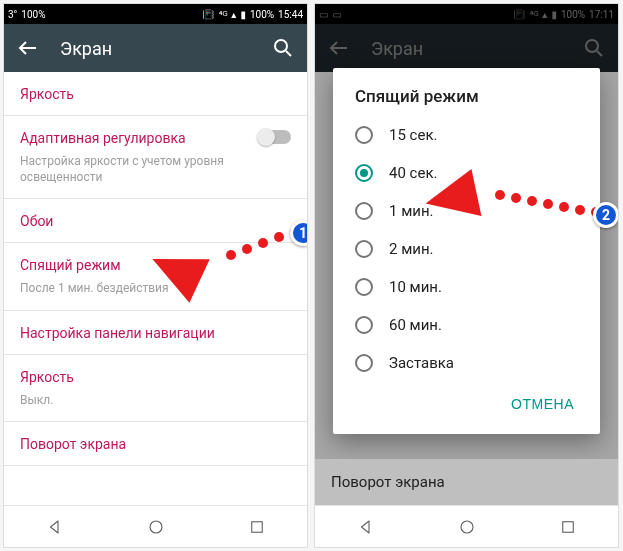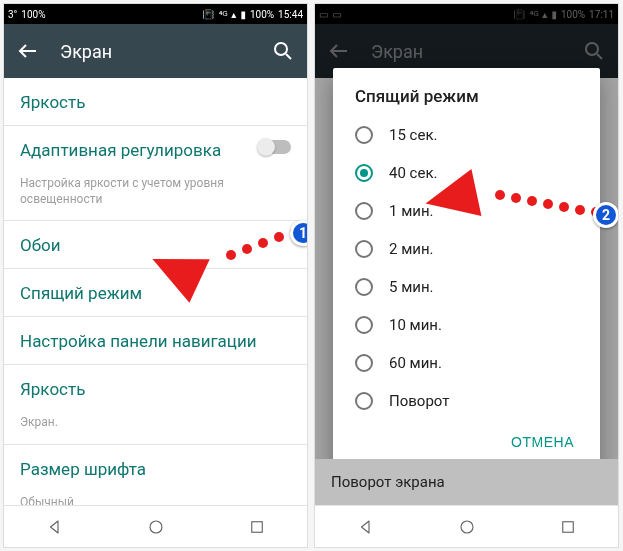--- a/index.html
+++ b/index.html
@@ -26,37 +26,37 @@
     background: #000;
     color: #fff;
     font-size: 10px;
     display: flex;
     align-items: center;
     padding: 0 4px;
     justify-content: space-between;
   }
   .sb-left, .sb-right { display: flex; align-items: center; gap: 4px; }
   .appbar {
-    height: 54px;
+    height: 48px;
     background: #37474f;
     color: #fff;
     display: flex;
     align-items: center;
     padding: 0 12px;
   }
   .appbar .back { width: 24px; height: 24px; margin-right: 20px; }
   .appbar .title { font-size: 18px; flex: 1; }
   .appbar .search { width: 24px; height: 24px; }
   .list { background: #fff; }
   .row {
     padding: 14px 16px 13px;
     border-bottom: 1px solid #e3e3e3;
   }
-  .row .primary { font-size: 17px; color: #0f766e; }
-  .row .secondary { font-size: 12px; color: #9e9e9e; margin-top: 16px; line-height: 1.3; }
+  .row .primary { font-size: 14px; color: #be185d; }
+  .row .secondary { font-size: 12px; color: #9e9e9e; margin-top: 8px; line-height: 1.3; }
   .row.twoLine { }
   .row.withSwitch { display: flex; align-items: flex-start; }
   .row.withSwitch .textcol { flex: 1; }
   .switch {
     width: 32px; height: 14px; background: #bdbdbd; border-radius: 7px;
     position: relative;
   }
   .switch::after {
     content: ""; position: absolute; width: 18px; height: 18px;
     background: #ececec; border-radius: 50%; top: -2px; left: -2px;
@@ -179,31 +179,28 @@
         <div class="primary">Адаптивная регулировка</div>
         <div class="secondary">Настройка яркости с учетом уровня освещенности</div>
       </div>
       <div class="switch"></div>
     </div>
     <div class="row">
       <div class="primary">Обои</div>
     </div>
     <div class="row twoLine">
       <div class="primary">Спящий режим</div>
+      <div class="secondary">После 1 мин. бездействия</div>
     </div>
     <div class="row">
       <div class="primary">Настройка панели навигации</div>
     </div>
     <div class="row twoLine">
       <div class="primary">Яркость</div>
-      <div class="secondary">Экран.</div>
-    </div>
-    <div class="row twoLine">
-      <div class="primary">Размер шрифта</div>
-      <div class="secondary">Обычный</div>
+      <div class="secondary">Выкл.</div>
     </div>
     <div class="row">
       <div class="primary">Поворот экрана</div>
     </div>
   </div>
 
   <div class="navbar">
     <svg viewBox="0 0 24 24">
         <path d="M16 4 6 12l10 8z" stroke-linejoin="round"></path>
       </svg>
@@ -270,33 +267,29 @@
         <div class="radio-row">
           <div class="radio"></div>
           <div class="radio-label">1 мин.</div>
         </div>
         <div class="radio-row">
           <div class="radio"></div>
           <div class="radio-label">2 мин.</div>
         </div>
         <div class="radio-row">
           <div class="radio"></div>
-          <div class="radio-label">5 мин.</div>
-        </div>
-        <div class="radio-row">
-          <div class="radio"></div>
           <div class="radio-label">10 мин.</div>
         </div>
         <div class="radio-row">
           <div class="radio"></div>
           <div class="radio-label">60 мин.</div>
         </div>
         <div class="radio-row">
           <div class="radio"></div>
-          <div class="radio-label">Поворот</div>
+          <div class="radio-label">Заставка</div>
         </div>
       </div>
     <div class="dialog-actions">
       <button>ОТМЕНА</button>
     </div>
   </div>
 
   <div class="peek-row">Поворот экрана</div>
 
   <div class="navbar">

